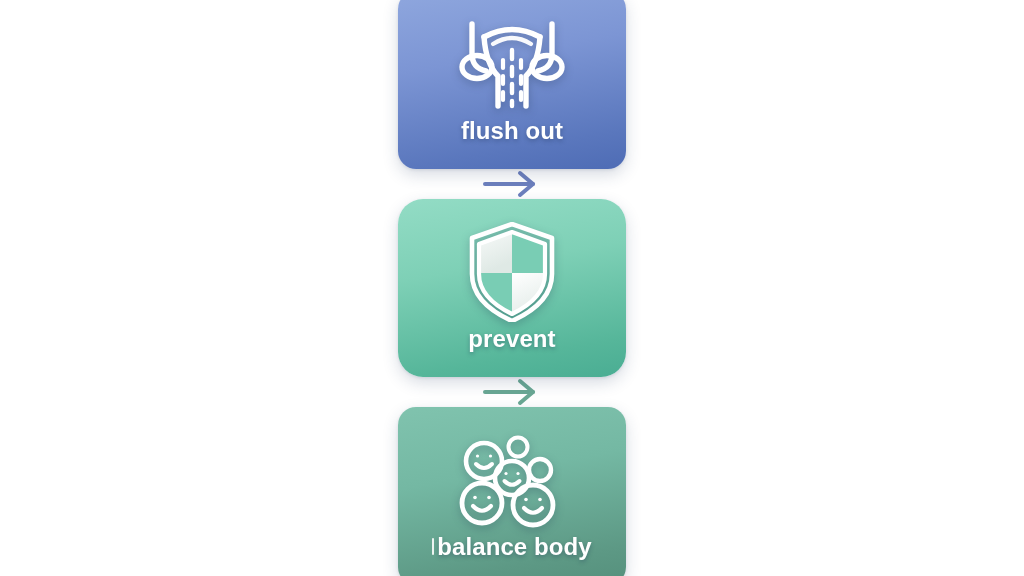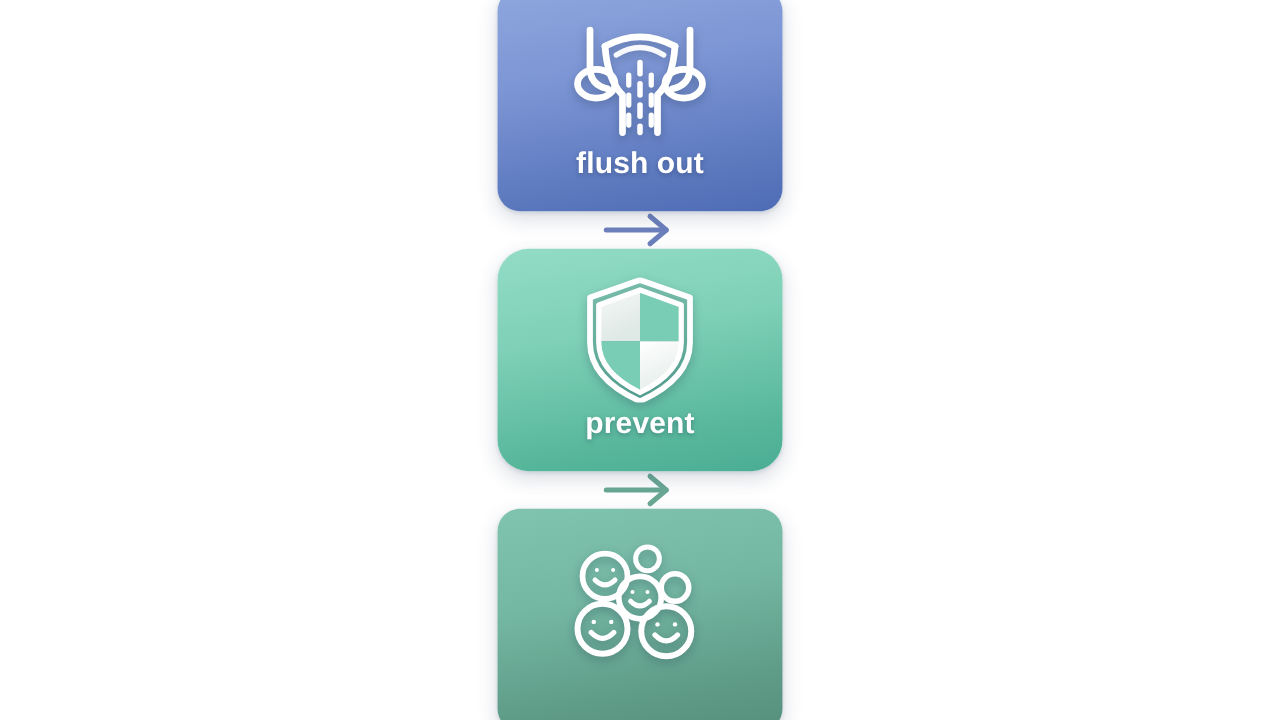--- a/index.html
+++ b/index.html
@@ -198,15 +198,19 @@
         </g>
 
         <g stroke-width="4.8">
           <circle cx="77" cy="75" r="20"></circle>
           <circle cx="70" cy="69.5" r="1.8" fill="#ffffff" stroke="none"></circle>
           <circle cx="84" cy="69.5" r="1.8" fill="#ffffff" stroke="none"></circle>
           <path d="M68 78 Q77 87.5 86 78" stroke-width="4.2"></path>
         </g>
       </svg>
     </div>
+    <div class="card-label">
+      <span class="label-tick"></span>
+        <span>balance body</span>
+    </div>
   </div>
 
 </div>
 
 </body></html>

